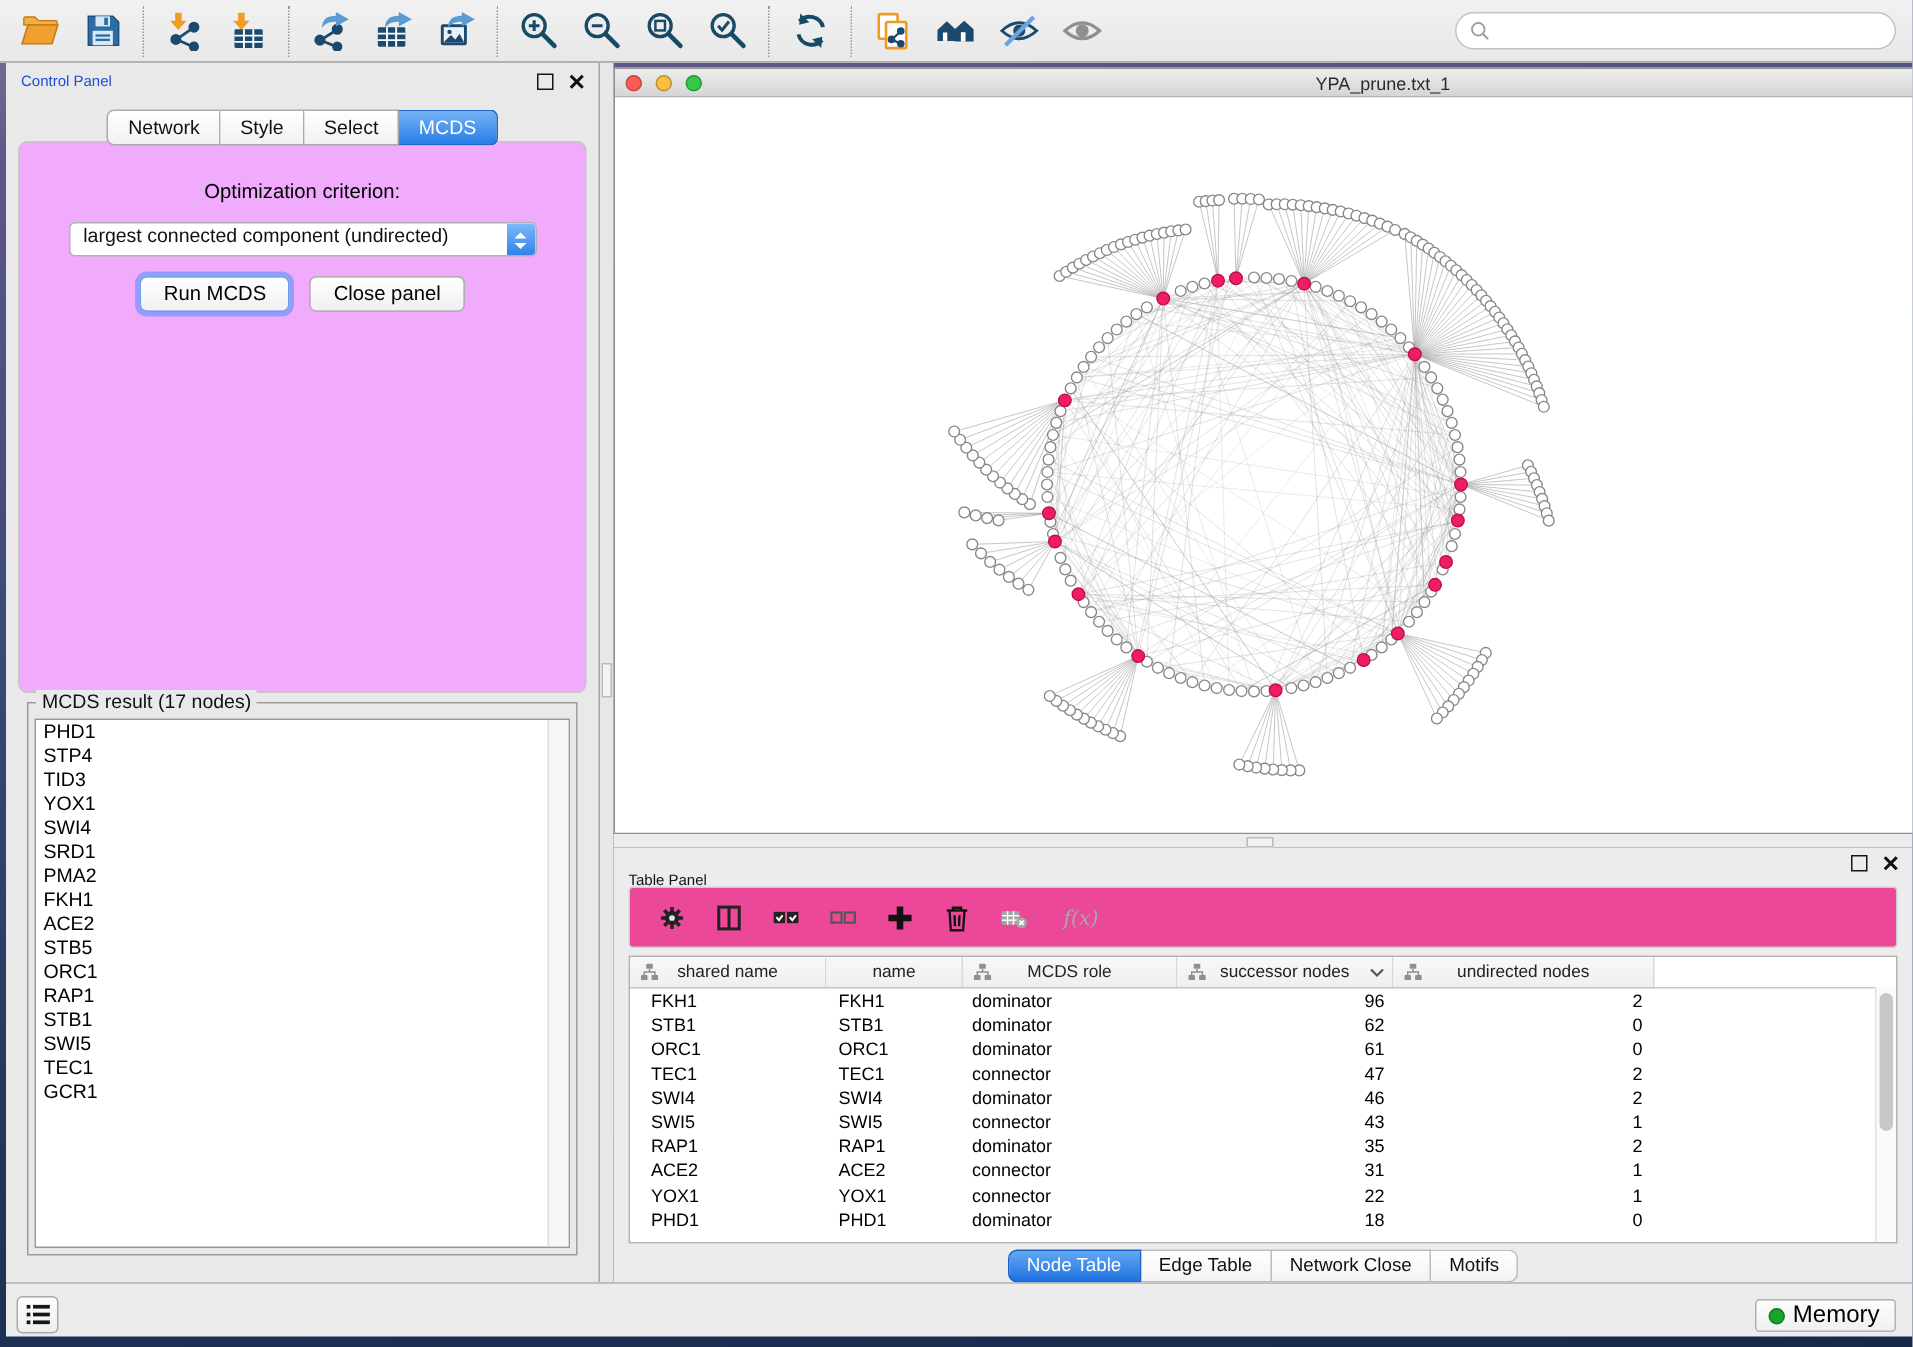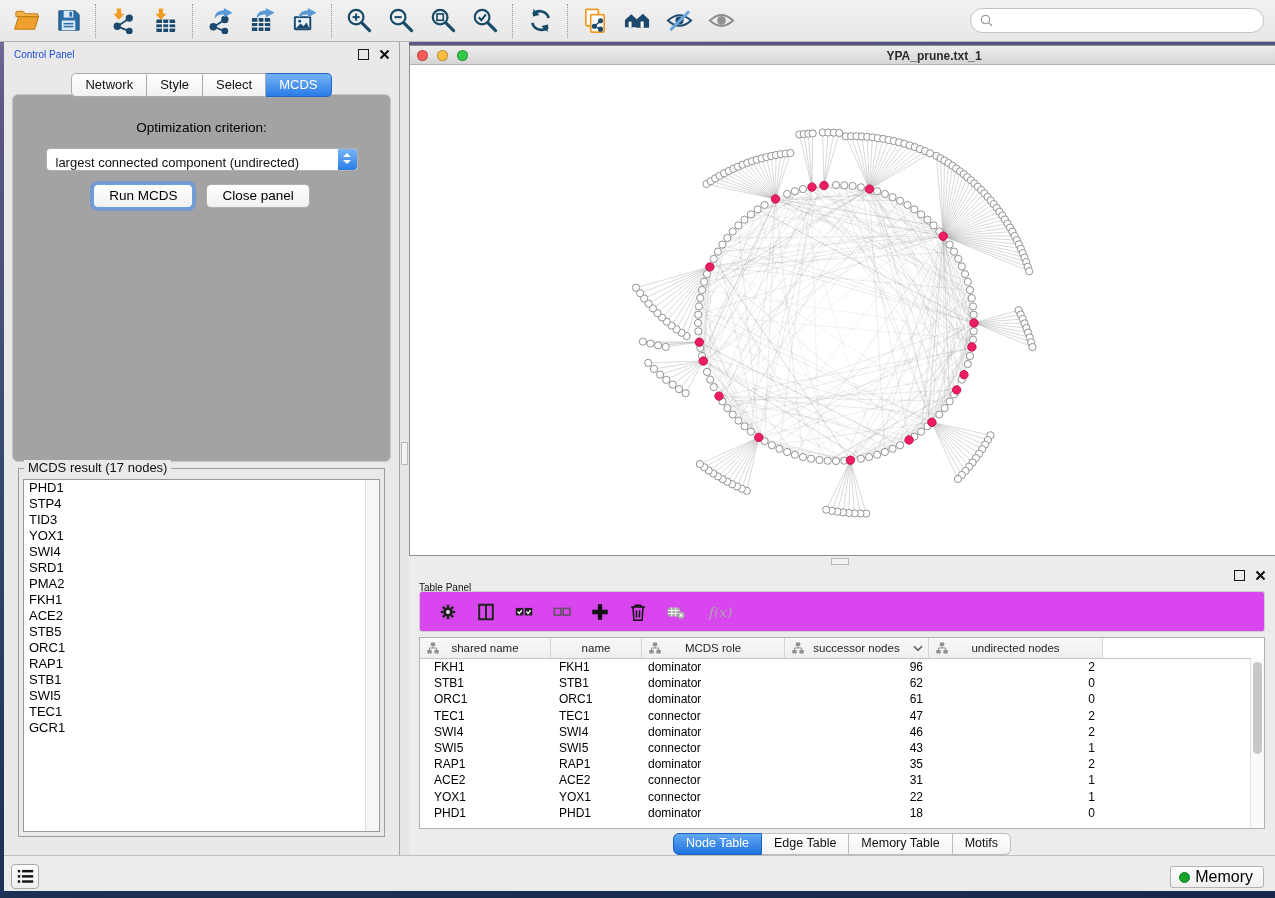--- a/index.html
+++ b/index.html
@@ -26,24 +26,24 @@
   .win-btns{position:absolute;right:9px;top:7px;display:flex;gap:10px;align-items:center}
   .float-btn{width:9px;height:9px;border:1.6px solid #161616;background:transparent}
   .close-btn{width:11px;height:11px;display:flex}
   .cp-tabs{position:absolute;top:31px;left:0;right:0;display:flex;justify-content:center;z-index:3}
   .cp-tab{font-size:13px;padding:3px 13px 4px;background:linear-gradient(#ffffff,#f1f1f1);
     border:1px solid #ababab;border-left:none;color:#111;cursor:default}
   .cp-tab:first-child{border-left:1px solid #ababab;border-radius:5px 0 0 5px}
   .cp-tab:last-child{border-radius:0 5px 5px 0}
   .cp-tab.active{background:linear-gradient(#74b2f5,#2a7de8);color:#fff;border-color:#1f67c8}
   .cp-content{position:absolute;left:8px;right:8px;top:52px;height:366px;
-    background:#a3a3a3;border:1px solid #c6c6c6;border-radius:6px}
+    background:#f0abfc;border:1px solid #c6c6c6;border-radius:6px}
   .crit-label{margin-top:25px;text-align:center;font-size:13.5px;color:#000}
   .select{margin:13px auto 0;width:312px;height:23px;background:#fff;border:1px solid #b1b1b1;
-    border-radius:4px;display:flex;align-items:flex-end;box-sizing:border-box;overflow:hidden}
+    border-radius:4px;display:flex;align-items:flex-start;box-sizing:border-box;overflow:hidden}
   .select-value{flex:1;font-size:13px;padding-left:9px;white-space:nowrap}
   .select-stepper{width:19px;height:23px;background:linear-gradient(#7fb9f8,#2a7de8);
     display:flex;flex-direction:column;align-items:center;justify-content:center;gap:2.5px;border-radius:0 3px 3px 0}
   .chev{width:0;height:0;border-left:4px solid transparent;border-right:4px solid transparent}
   .chev.up{border-bottom:4.5px solid #fff}
   .chev.down{border-top:4.5px solid #fff}
   .btn-row{margin-top:13px;display:flex;justify-content:center;gap:13px}
   .push-btn{font-size:13.5px;padding:3px 15px 4px;background:linear-gradient(#ffffff,#f0f0f0);
     border:1px solid #afafaf;border-radius:5px;color:#000;font-family:"Liberation Sans",sans-serif}
   .push-btn.focused{box-shadow:0 0 0 3px rgba(77,144,254,.55);border-color:#6ba1e7}
@@ -56,28 +56,28 @@
   
   .vsplit{position:absolute;left:400px;top:42px;width:9px;height:813px;background:#e7e7e7}
   .vsplit-handle{position:absolute;left:1px;top:400px;width:5px;height:21px;background:#f3f3f3;border:1px solid #b9b9b9}
   .hsplit{position:absolute;left:409px;top:556px;width:866px;height:9px;background:#ececec}
   .hsplit-handle{position:absolute;left:422px;top:1.5px;width:16px;height:5px;background:#f3f3f3;border:1px solid #b9b9b9}
   
   .net-window{position:absolute;left:409px;top:45px;width:866px;height:511px;box-sizing:border-box;
     background:#fff;border:1px solid #8f8f8f;border-right:none}
   .net-titlebar{position:relative;height:18px;background:linear-gradient(#ededed,#d5d5d5);border-bottom:1px solid #b2b2b2}
   .light{position:absolute;top:3.5px;width:11px;height:11px;border-radius:50%;box-sizing:border-box}
-  .net-title{position:absolute;left:524px;top:2.5px;transform:translateX(-50%);font-size:12px;font-weight:700;color:#2b2b2b;white-space:nowrap}
+  .net-title{position:absolute;left:512px;top:2.5px;transform:translateX(-50%);font-size:12px;font-weight:400;color:#2b2b2b;white-space:nowrap}
   .net-canvas{position:absolute;left:0;top:19px;right:0;bottom:0;overflow:hidden;background:#fff}
   
   .table-panel{position:absolute;left:409px;top:565px;width:866px;height:290px;background:#ececec}
   .tp-title{position:absolute;left:10px;top:17px;font-size:10px}
   .tp-winbtns{position:absolute;right:9px;top:5px;display:flex;gap:10px;align-items:center}
   .tp-toolbar{position:absolute;left:10px;right:10px;top:26px;height:41px;box-sizing:border-box;
-    background:#d946ef;border:1px solid #cecece;border-radius:3px;display:flex;align-items:center;padding-left:17px}
+    background:#ec4899;border:1px solid #cecece;border-radius:3px;display:flex;align-items:center;padding-left:17px}
   .tp-icon{height:22px;width:22px;margin-right:16px;display:flex;align-items:center;justify-content:center}
   .tp-icon svg{width:20px;height:20px}
   .tp-icon.wide{width:32px}
   .tp-table{position:absolute;left:10px;right:10px;top:72px;height:192px;box-sizing:border-box;
     background:#fff;border:1px solid #b1b1b1;overflow:hidden}
   .th-row{display:flex;height:20px;border-bottom:1px solid #c4c4c4}
   .th-cell{position:relative;height:20px;background:linear-gradient(#f8f8f8,#efefef);
     border-right:1px solid #d7d7d7;display:flex;align-items:center;justify-content:center;
     font-size:11.5px;color:#222;box-sizing:border-box}
   .th-cell .sitemap{position:absolute;left:7px;top:4px;width:12px;height:12px}
@@ -1186,21 +1186,21 @@
           <div class="td" style="width: 174px; text-align: right; padding-right: 8px;">0</div>
         </div>
       </div>
     <div class="tbl-scroll">
         <div class="tbl-thumb"></div>
       </div>
   </div>
   <div class="tp-tabs" id="tp-tabs">
       <div class="tp-tab active">Node Table</div>
       <div class="tp-tab">Edge Table</div>
-      <div class="tp-tab">Memory Table</div>
+      <div class="tp-tab">Network Close</div>
       <div class="tp-tab">Motifs</div>
     </div>
 </div>
 
 <div class="status-bar">
   <div class="tools-btn">
     <svg viewBox="0 0 22 19">
       <g fill="#161616">
         <rect x="1" y="1" width="3.2" height="3.2"></rect>
           <rect x="6.5" y="1" width="14.5" height="3.2"></rect>

